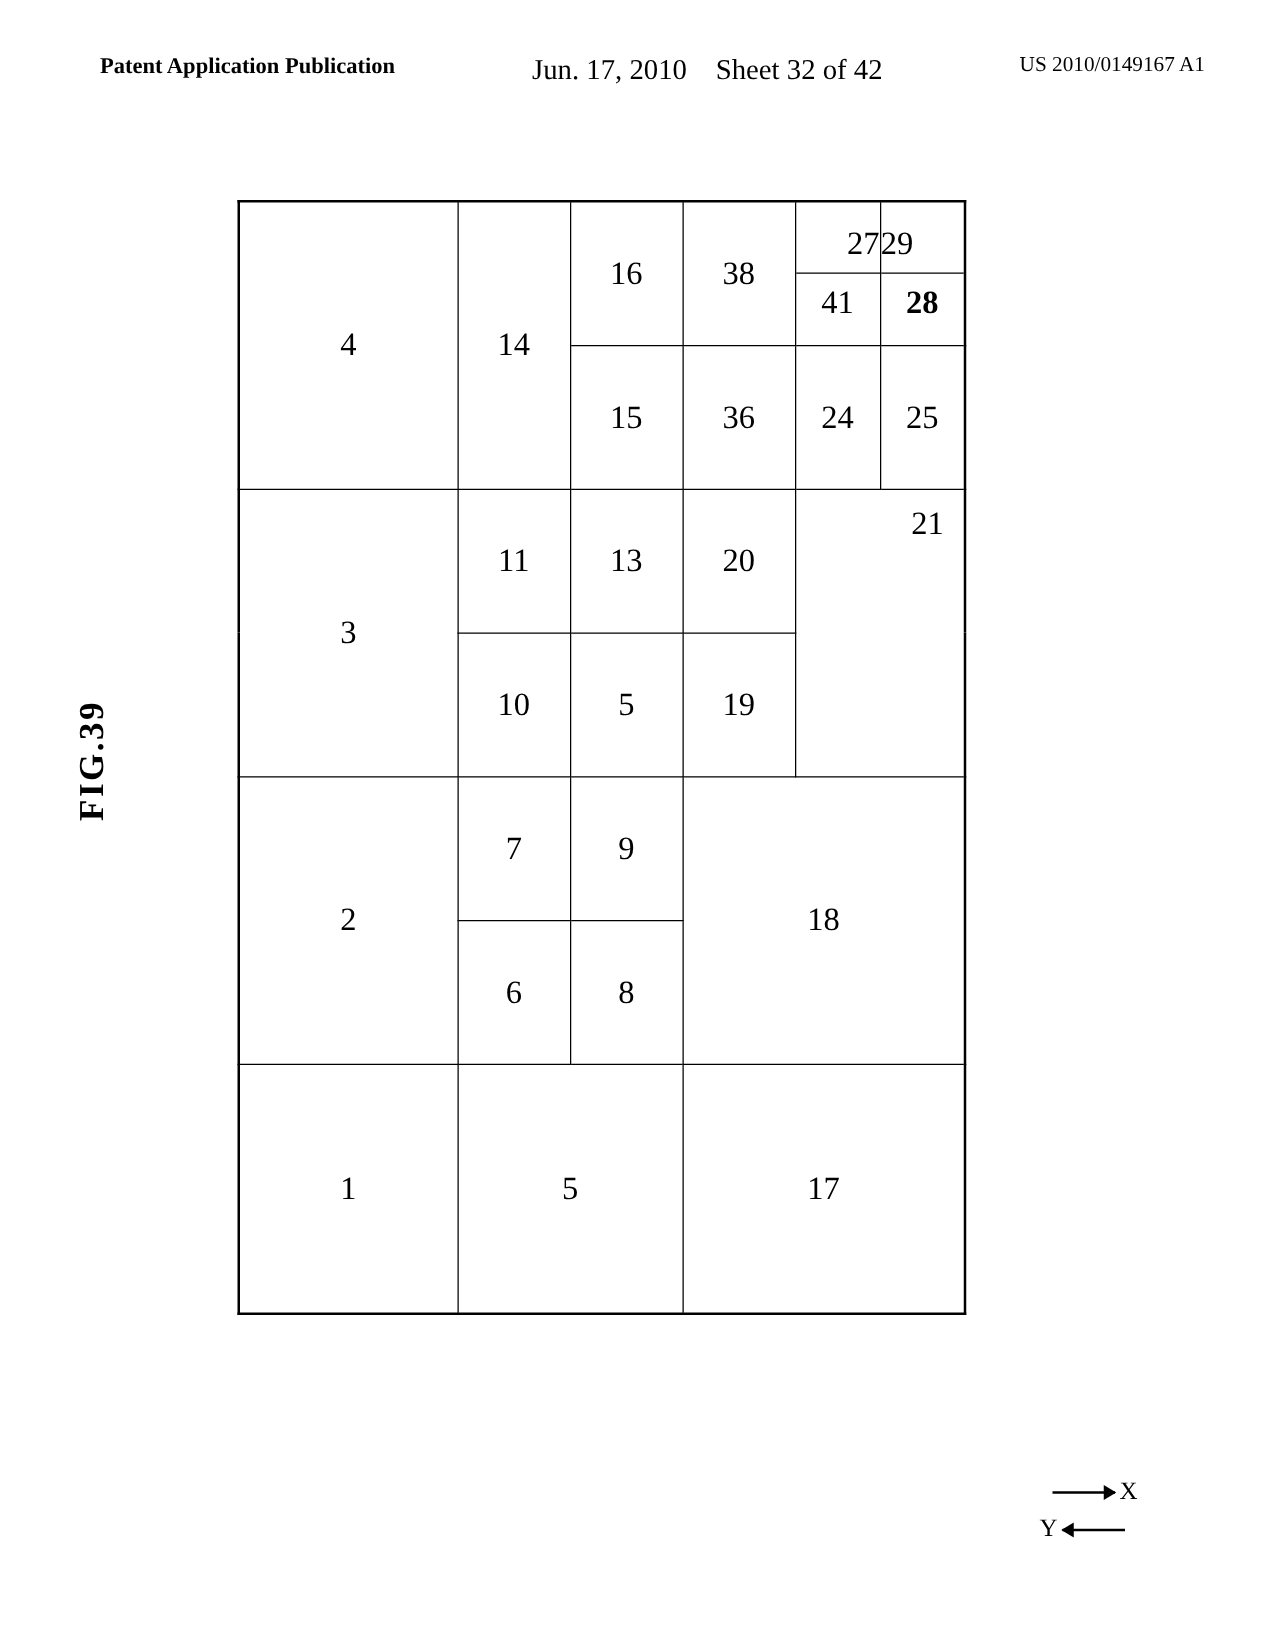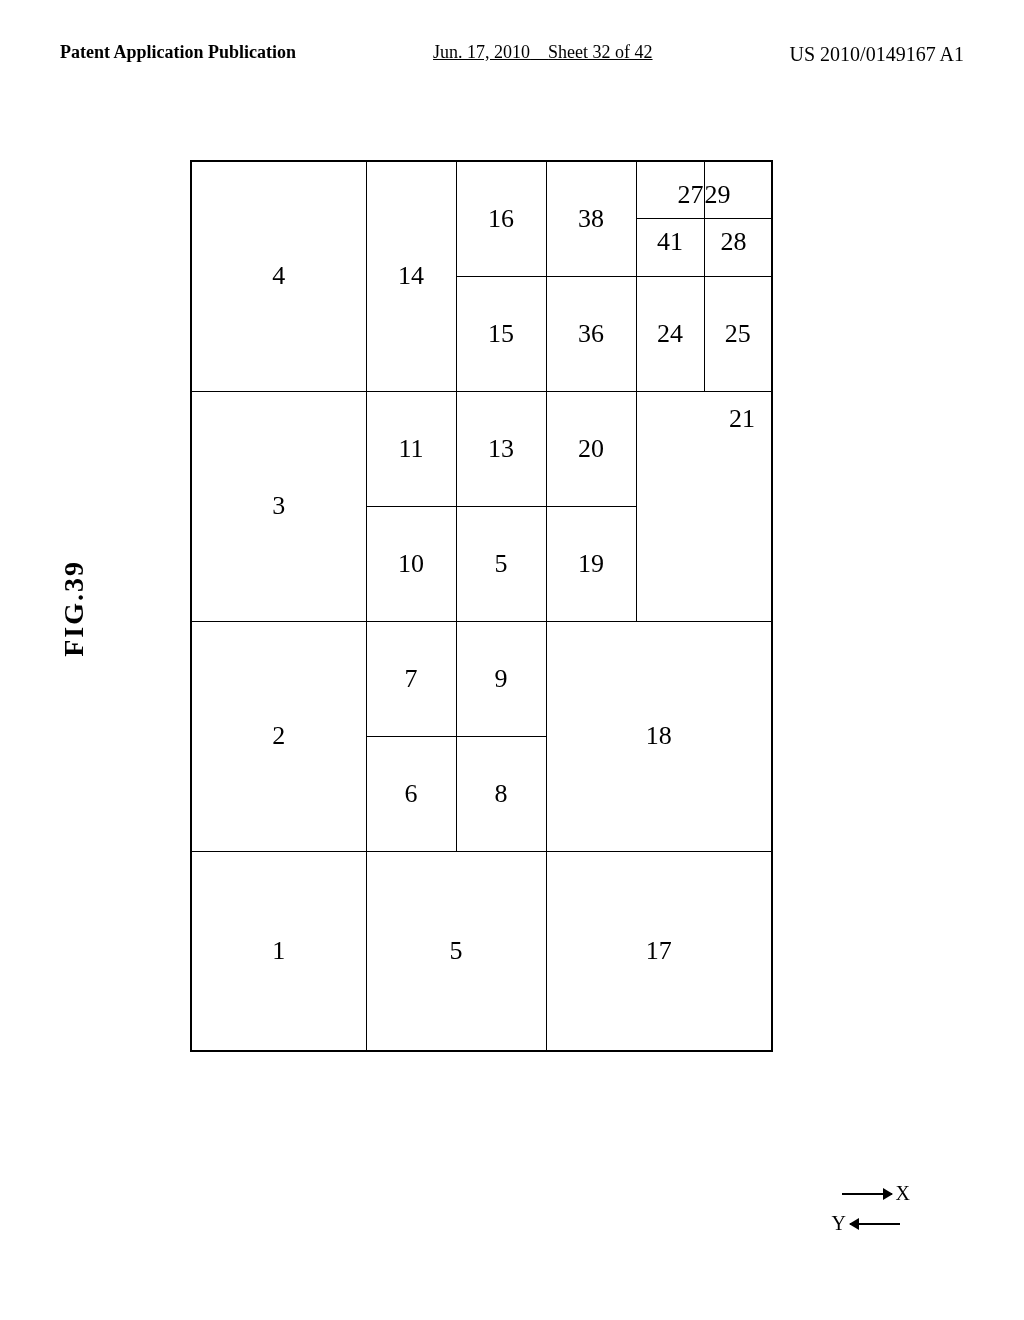--- a/index.html
+++ b/index.html
@@ -11,34 +11,34 @@
       position: relative;
       overflow: hidden;
     }
 
     
     .header {
       display: flex;
       justify-content: space-between;
       align-items: flex-start;
       padding: 40px 60px 20px 60px;
+      margin-left: 20px;
     }
     .header-left {
       font-size: 18px;
       font-weight: bold;
       line-height: 1.4;
     }
     .header-center {
-      font-size: 18px;
+      font-size: 23px;
       text-align: center;
       line-height: 1.4;
-      text-decoration: underline;
     }
     .header-right {
-      font-size: 20px;
+      font-size: 17px;
       text-align: right;
       line-height: 1.4;
     }
 
     
     .fig-label {
       position: absolute;
       left: 58px;
       top: 560px;
       font-size: 28px;
@@ -151,21 +151,21 @@
       <td class="row1" style="padding:0;">
         <div class="cell-sub">
           <div style="border-bottom:1.5px solid #000;width:100%;text-align:right;padding:8px 0;"><span>27</span></div>
           <div style="width:100%;text-align:center;padding:8px 0;"><span>41</span></div>
         </div>
       </td>
 
       <td class="row1" style="padding:0;">
         <div class="cell-sub">
           <div style="border-bottom:1.5px solid #000;width:100%;text-align:left;padding:8px 0;"><span>29</span></div>
-          <div style="width:100%;text-align:left;padding:8px 16px;"><span>28</span></div>
+          <div style="width:100%;text-align:center;padding:8px 16px;font-weight:bold;"><span>28</span></div>
         </div>
       </td>
     </tr>
 
     <tr>
       <td class="row1">
         <span>15</span>
       </td>
       <td class="row1">
         <span>36</span>

